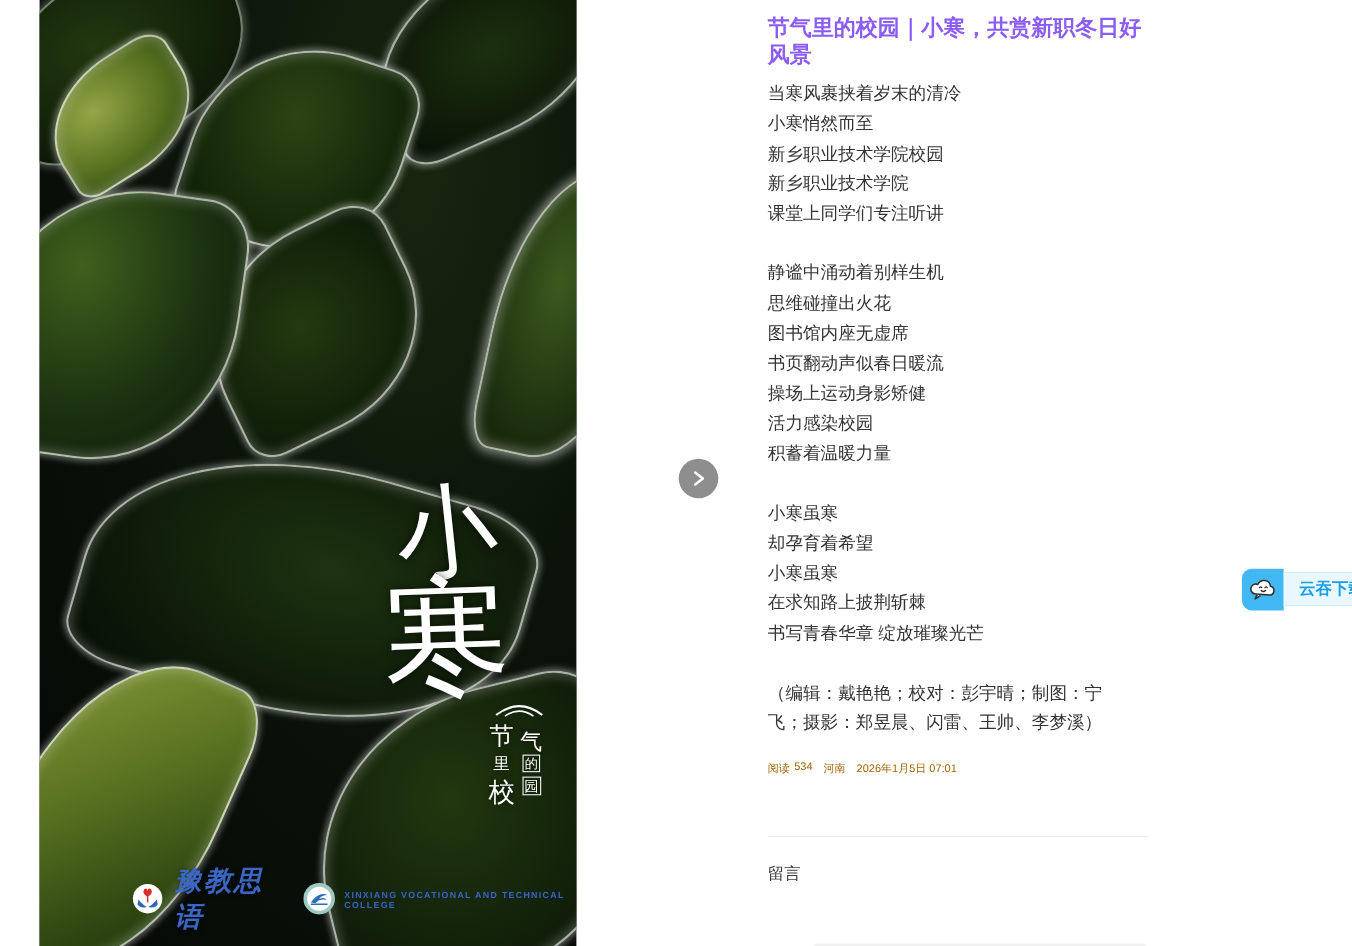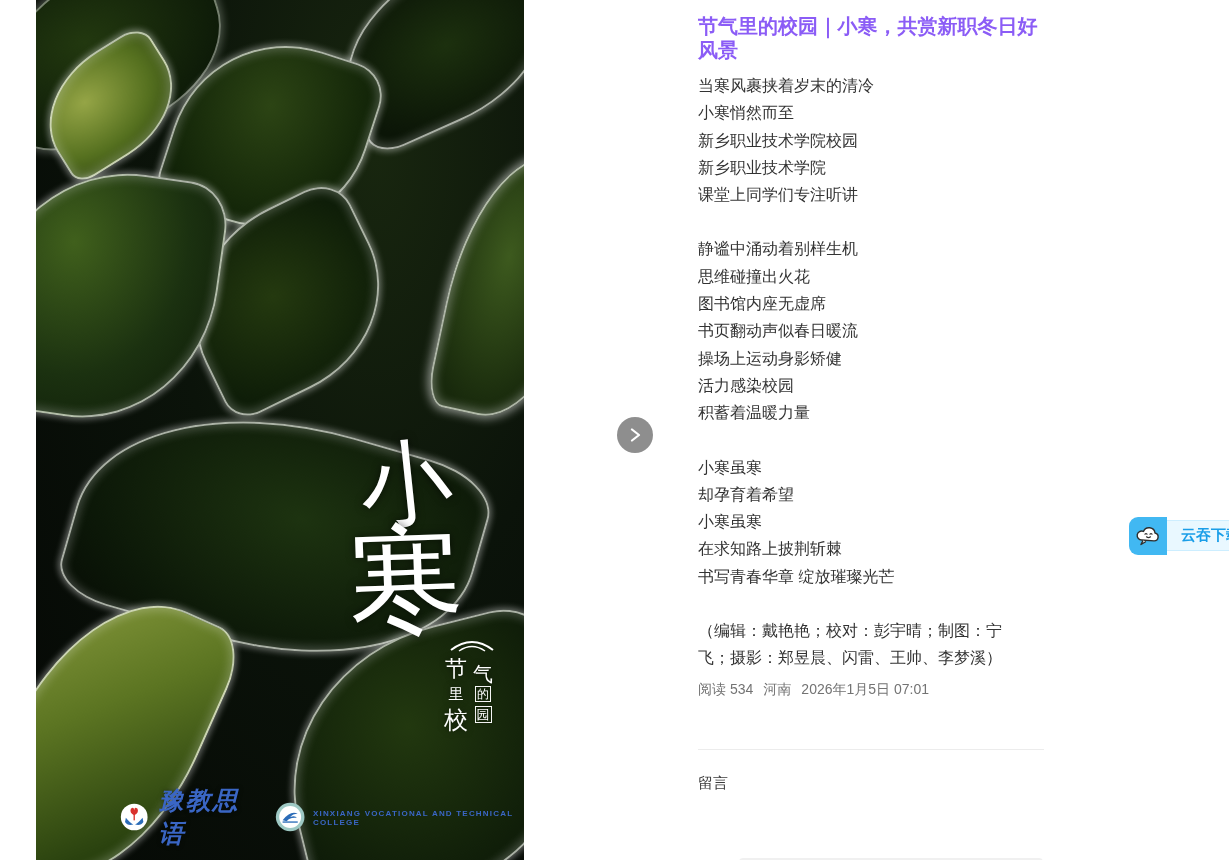--- a/index.html
+++ b/index.html
@@ -76,21 +76,21 @@
   
   .article { position:absolute; left:698px; top:0; width:346px; color:#333; }
   .article h1 { margin-top:14px; font-size:20px; line-height:24px; color:#8b5cf6; font-weight:bold; }
   .stanza { margin-top:27px; }
   .stanza:first-of-type { margin-top:10px; }
   .line { font-size:16px; line-height:27.3px; color:#333; }
   .credits { margin-top:27px; width:332px; font-size:16px; line-height:27.3px; color:#333; }
   .album-row { margin-top:16px; display:flex; align-items:center; font-size:15px; color:#8a8a8a; height:20px; }
   .album-icon { display:inline-flex; margin:0 6px 0 10px; }
   .album-link { color:#576b95; cursor:pointer; font-weight:500; }
-  .meta-row { margin-top:9px; font-size:14px; color:#737373; height:20px; display:flex; }
+  .meta-row { margin-top:20px; font-size:10px; color:#a16207; height:20px; display:flex; }
   .meta-row span { margin-right:10px; }
   .divider { margin-top:48px; height:1px; background:#ececec; width:346px; }
   .comments-label { margin-top:24px; font-size:15px; font-weight:400; color:#3b3b3b; }
   .comment-input { position:absolute; left:41px; top:858px; width:304px; height:16px;
                    background:#f0f0f0; border-radius:4px; }
 
   
   .float-widget { position:absolute; left:1129px; top:516px; width:120px; height:39px;
                   display:flex; align-items:center; cursor:pointer; }
   .fw-icon { width:38px; height:38px; background:#41b8f2; border-radius:9px 0 0 9px; flex:0 0 38px;

